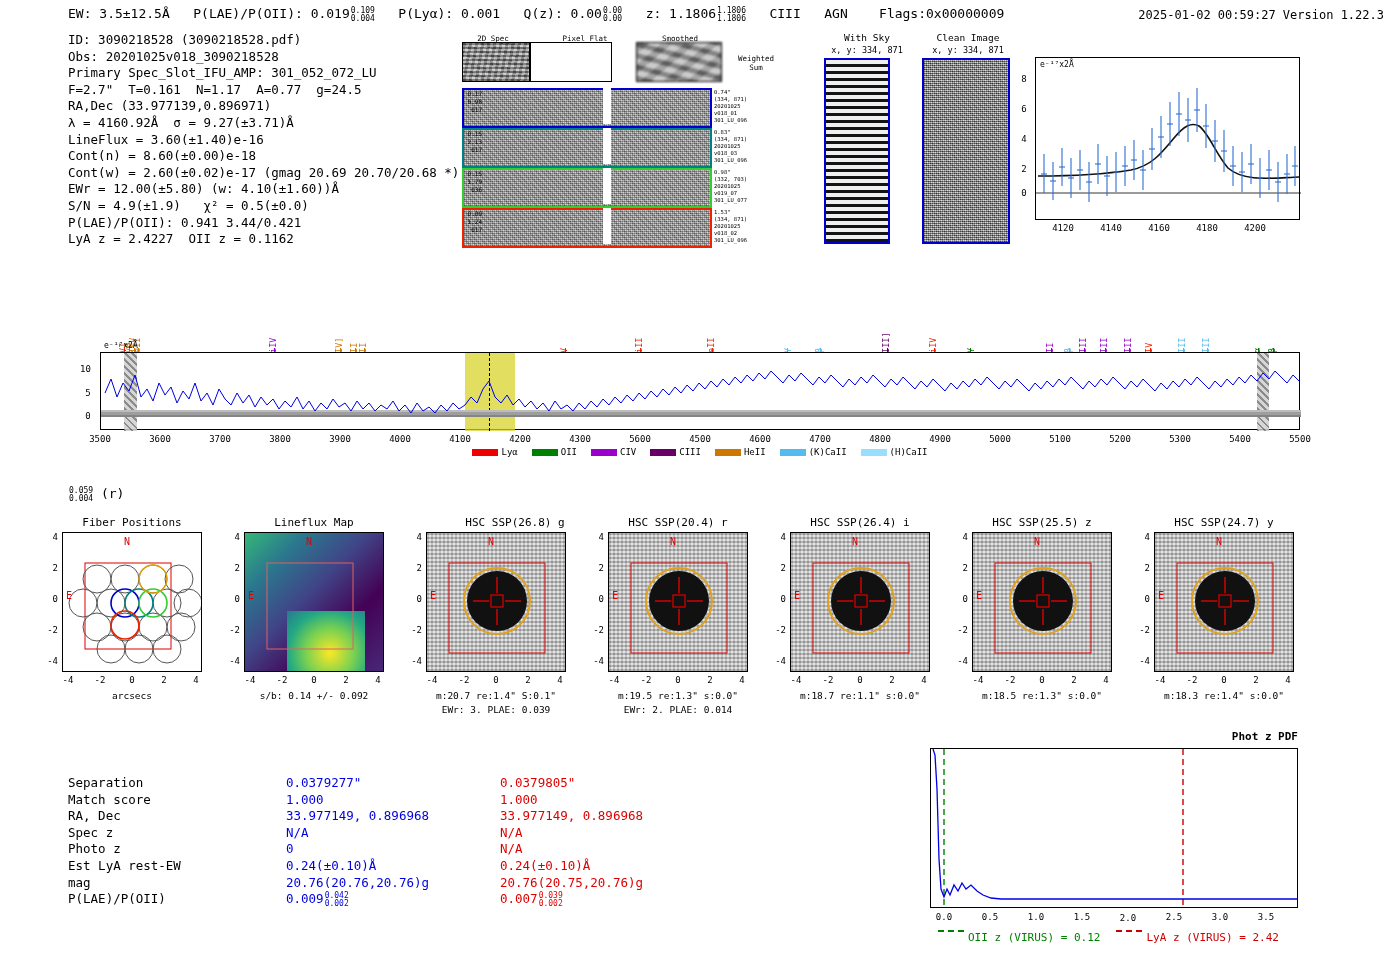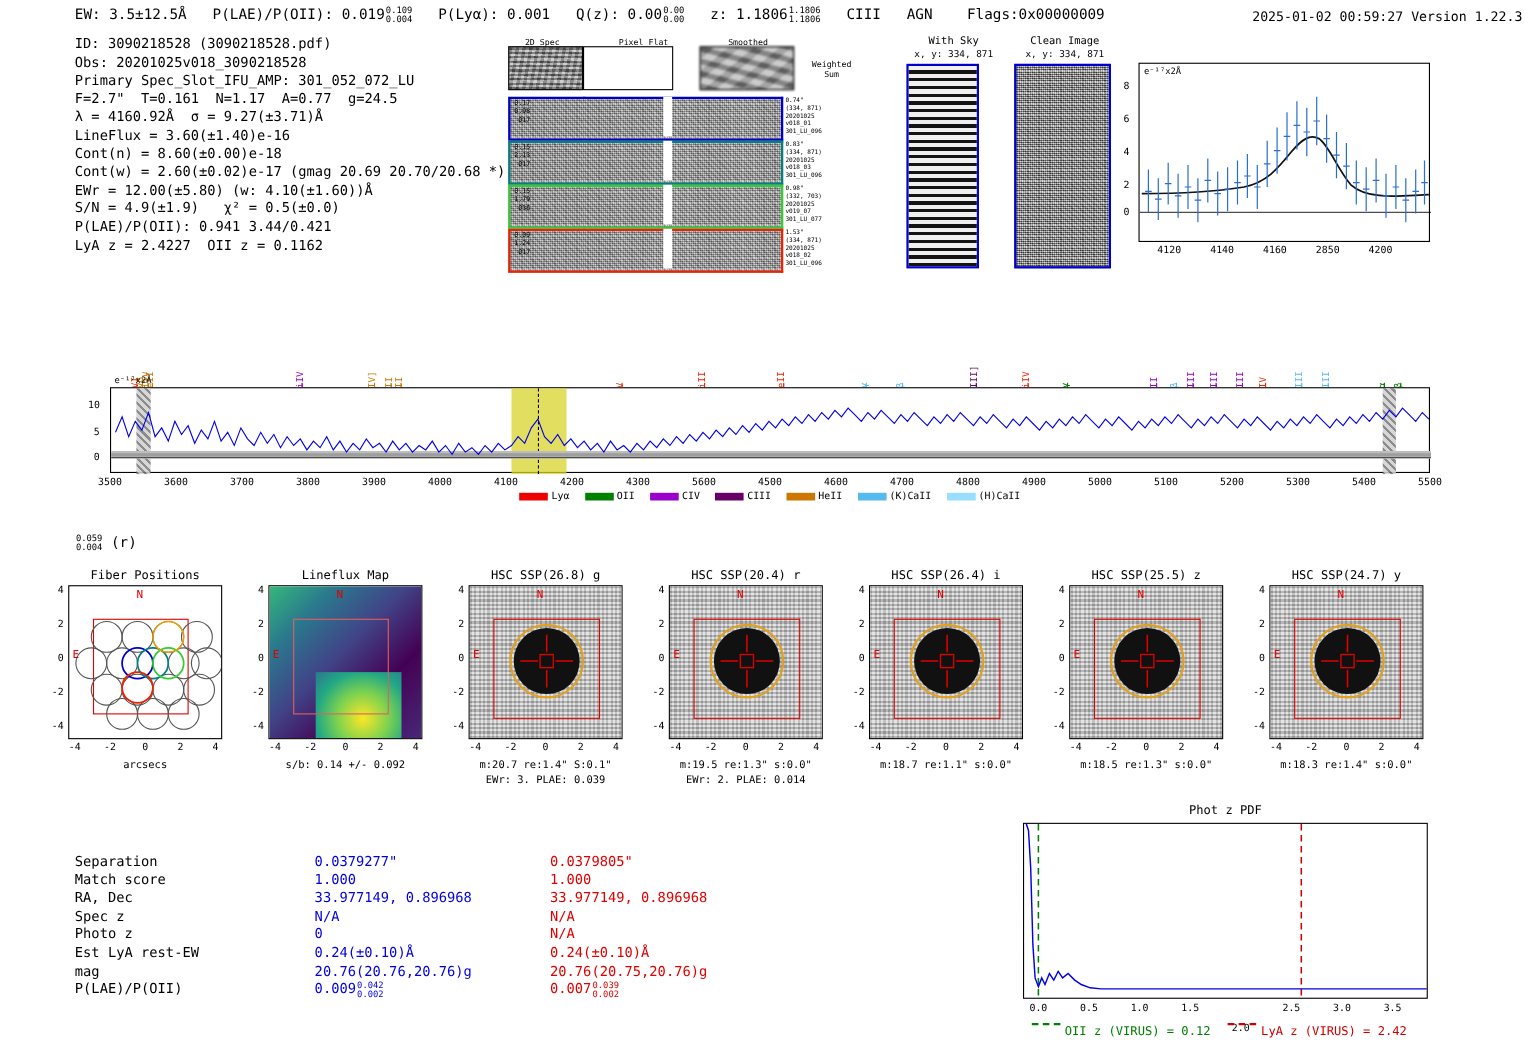--- a/index.html
+++ b/index.html
@@ -92,20 +92,21 @@
   &nbsp;&nbsp;
   <span>Flags:0x00000009</span>
 </div>
 <div class="abs mono" id="datestamp">2025-01-02 00:59:27   Version 1.22.3</div>
 
 <div class="abs mono" id="info">
   <div class="row">ID: 3090218528 (3090218528.pdf)</div>
   <div class="row">Obs: 20201025v018_3090218528</div>
   <div class="row">Primary Spec_Slot_IFU_AMP: 301_052_072_LU</div>
   <div class="row">F=2.7"  T=0.161  N=1.17  A=0.77  g=24.5</div>
+  <div class="row">RA,Dec (33.977139,0.896971)</div>
   <div class="row">λ = 4160.92Å  σ = 9.27(±3.71)Å</div>
   <div class="row">LineFlux = 3.60(±1.40)e-16</div>
   <div class="row">Cont(n) = 8.60(±0.00)e-18</div>
   <div class="row">Cont(w) = 2.60(±0.02)e-17 (gmag 20.69 20.70/20.68 *)</div>
   <div class="row">EWr = 12.00(±5.80) (w: 4.10(±1.60))Å</div>
   <div class="row">S/N = 4.9(±1.9)   χ² = 0.5(±0.0)</div>
   <div class="row">P(LAE)/P(OII): 0.941 3.44/0.421</div>
   <div class="row">LyA z = 2.4227  OII z = 0.1162</div>
 </div>
 
@@ -269,21 +270,21 @@
 
   <div class="ticklbl" style="left:-20px;top:130px;width:16px;">0</div>
   <div class="ticklbl" style="left:-20px;top:106px;width:16px;">2</div>
   <div class="ticklbl" style="left:-20px;top:76px;width:16px;">4</div>
   <div class="ticklbl" style="left:-20px;top:46px;width:16px;">6</div>
   <div class="ticklbl" style="left:-20px;top:16px;width:16px;">8</div>
 
   <div class="ticklbl" style="left:7px;top:165px;width:40px;">4120</div>
   <div class="ticklbl" style="left:55px;top:165px;width:40px;">4140</div>
   <div class="ticklbl" style="left:103px;top:165px;width:40px;">4160</div>
-  <div class="ticklbl" style="left:151px;top:165px;width:40px;">2850</div>
+  <div class="ticklbl" style="left:151px;top:165px;width:40px;">4180</div>
   <div class="ticklbl" style="left:199px;top:165px;width:40px;">4200</div>
 </div>
 
 <div class="abs" id="speclabels" style="left:100px;top:270px;width:1200px;height:80px;">
     <div class="linelabel" style="left: 28px; top: 78px; color: rgb(238, 34, 0); transform: rotate(-90deg);">OVI</div>
     <div class="abs" style="left: 24px; top: 78px; width: 0px; height: 4px; border-left: 1px solid rgb(238, 34, 0);"></div>
     <div class="linelabel" style="left: 32.8px; top: 78px; color: rgb(204, 119, 0); transform: rotate(-90deg);">Lyβ</div>
     <div class="abs" style="left: 28.8px; top: 78px; width: 0px; height: 4px; border-left: 1px solid rgb(204, 119, 0);"></div>
     <div class="linelabel" style="left: 41.8px; top: 78px; color: rgb(204, 119, 0); transform: rotate(-90deg);">HeII</div>
     <div class="abs" style="left: 37.8px; top: 78px; width: 0px; height: 4px; border-left: 1px solid rgb(204, 119, 0);"></div>
@@ -441,21 +442,21 @@
     <div class="ticklbl" style="left: 220px; top: 144px; width: 20px; text-align: right;">-4</div>
     <div class="ticklbl" style="left: 268px; top: 163px; width: 28px;">-2</div>
     <div class="ticklbl" style="left: 220px; top: 113px; width: 20px; text-align: right;">-2</div>
     <div class="ticklbl" style="left: 300px; top: 163px; width: 28px;">0</div>
     <div class="ticklbl" style="left: 220px; top: 82px; width: 20px; text-align: right;">0</div>
     <div class="ticklbl" style="left: 332px; top: 163px; width: 28px;">2</div>
     <div class="ticklbl" style="left: 220px; top: 51px; width: 20px; text-align: right;">2</div>
     <div class="ticklbl" style="left: 364px; top: 163px; width: 28px;">4</div>
     <div class="ticklbl" style="left: 220px; top: 20px; width: 20px; text-align: right;">4</div>
     <div class="cutlbl" style="left: 220px; top: 178px; width: 188px;">s/b: 0.14 +/- 0.092</div>
-    <div class="cutout-title" style="left: 414px; top: 4px; width: 164px;">HSC SSP(26.8) g</div>
+    <div class="cutout-title" style="left: 433px; top: 4px; width: 164px;">HSC SSP(26.8) g</div>
     <div class="axes" style="left: 426px; top: 20px; width: 140px; height: 140px; overflow: hidden;">
       <div style="position:absolute;inset:0;background-color:#d8d8d8;background-image:repeating-linear-gradient(0deg,rgba(0,0,0,.18) 0 2px,rgba(255,255,255,.18) 2px 4px),repeating-linear-gradient(90deg,rgba(0,0,0,.16) 0 2px,rgba(255,255,255,.16) 2px 4px);"></div>
       <svg width="140" height="140" style="position:absolute;left:0;top:0">
         <circle cx="70" cy="68" r="30" fill="#111"></circle>
         <circle cx="70" cy="68" r="33" fill="none" stroke="#e0a020" stroke-width="2"></circle>
         <rect x="22" y="30" width="96" height="90" fill="none" stroke="#e00000" stroke-width="1"></rect>
         <line x1="70" y1="44" x2="70" y2="60" stroke="#e00000" stroke-width="1.4"></line>
         <line x1="70" y1="76" x2="70" y2="92" stroke="#e00000" stroke-width="1.4"></line>
         <line x1="46" y1="68" x2="62" y2="68" stroke="#e00000" stroke-width="1.4"></line>
         <line x1="78" y1="68" x2="94" y2="68" stroke="#e00000" stroke-width="1.4"></line>
@@ -623,29 +624,29 @@
       <span class="b" style="color: rgb(0, 0, 224);">20.76(20.76,20.76)g</span>
       <span class="r" style="color: rgb(224, 0, 0);">20.76(20.75,20.76)g</span>
     </div>
     <div style="position: relative; height: 16.6px;">
       <span class="k">P(LAE)/P(OII)</span>
       <span class="b" style="color: rgb(0, 0, 224);">0.009<span class="frac"><span>0.042</span><span>0.002</span></span></span>
       <span class="r" style="color: rgb(224, 0, 0);">0.007<span class="frac"><span>0.039</span><span>0.002</span></span></span>
     </div>
   </div>
 
-<div class="abs" style="left:930px;top:730px;width:368px;text-align:center;font-size:11px;">Phot z PDF</div>
+<div class="abs" style="left:930px;top:730px;width:368px;text-align:right;font-size:11px;font-weight:bold;">Phot z PDF</div>
 <div class="abs axes" id="photz">
   <svg width="368" height="160" style="position:absolute;left:0;top:0;">
     <line x1="13" y1="0" x2="13" y2="160" stroke="#008000" stroke-width="1.4" stroke-dasharray="6,4"></line>
     <line x1="252" y1="0" x2="252" y2="160" stroke="#cc0000" stroke-width="1.4" stroke-dasharray="6,4"></line>
     <path d="M2,0 L4,6 L6,40 L8,110 L10,140 L13,148 L16,140 L19,146 L23,136 L27,142 L31,134 L35,140 L40,136 L46,142 L52,146 L60,149 L70,150 L90,150 L140,150 L200,150 L300,150 L366,150" fill="none" stroke="#0000e6" stroke-width="1.3"></path>
   </svg>
   <div class="ticklbl" style="left:-7px;top:163px;width:40px;">0.0</div>
   <div class="ticklbl" style="left:39px;top:163px;width:40px;">0.5</div>
   <div class="ticklbl" style="left:85px;top:163px;width:40px;">1.0</div>
   <div class="ticklbl" style="left:131px;top:163px;width:40px;">1.5</div>
-  <div class="ticklbl" style="left:177px;top:181px;width:40px;">2.0</div>
+  <div class="ticklbl" style="left:177px;top:164px;width:40px;">2.0</div>
   <div class="ticklbl" style="left:223px;top:163px;width:40px;">2.5</div>
   <div class="ticklbl" style="left:269px;top:163px;width:40px;">3.0</div>
   <div class="ticklbl" style="left:315px;top:163px;width:40px;">3.5</div>
 </div>
 <div class="abs" id="photzlegend"><span style="display: inline-block; margin: 0px 8px;"><span style="display: inline-block; width: 26px; border-top: 2px dashed rgb(0, 128, 0); vertical-align: middle; margin-right: 4px;">&nbsp;</span><span style="color: rgb(0, 128, 0);">OII z (VIRUS) = 0.12</span></span><span style="display: inline-block; margin: 0px 8px;"><span style="display: inline-block; width: 26px; border-top: 2px dashed rgb(204, 0, 0); vertical-align: middle; margin-right: 4px;">&nbsp;</span><span style="color: rgb(204, 0, 0);">LyA z (VIRUS) = 2.42</span></span></div>
 
 </body></html>

